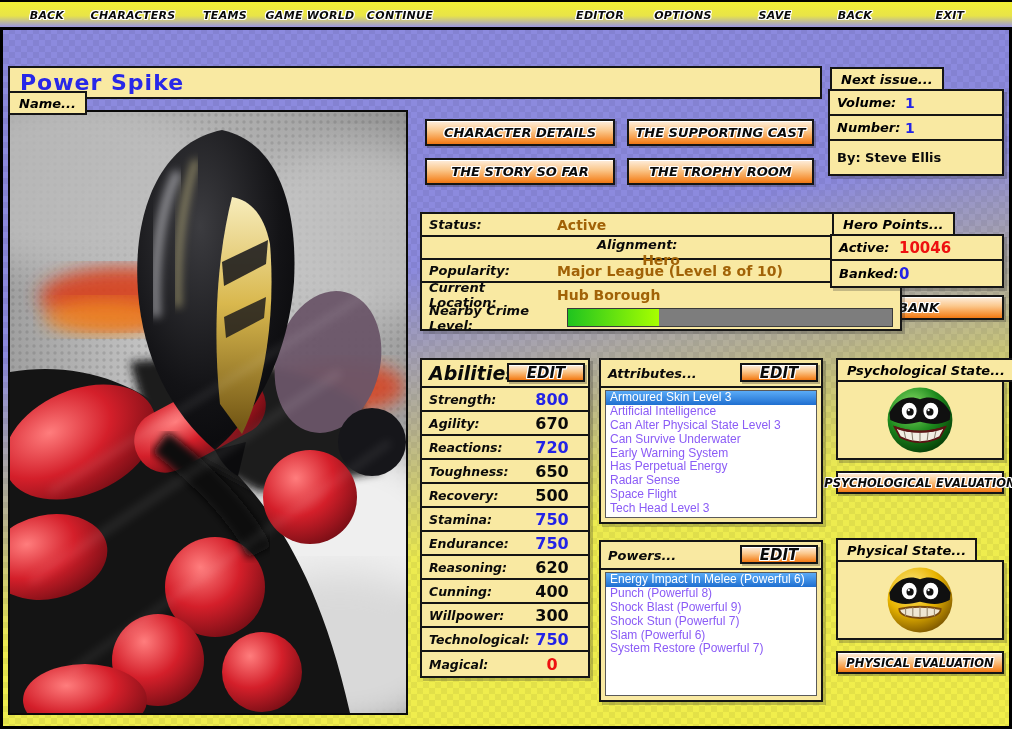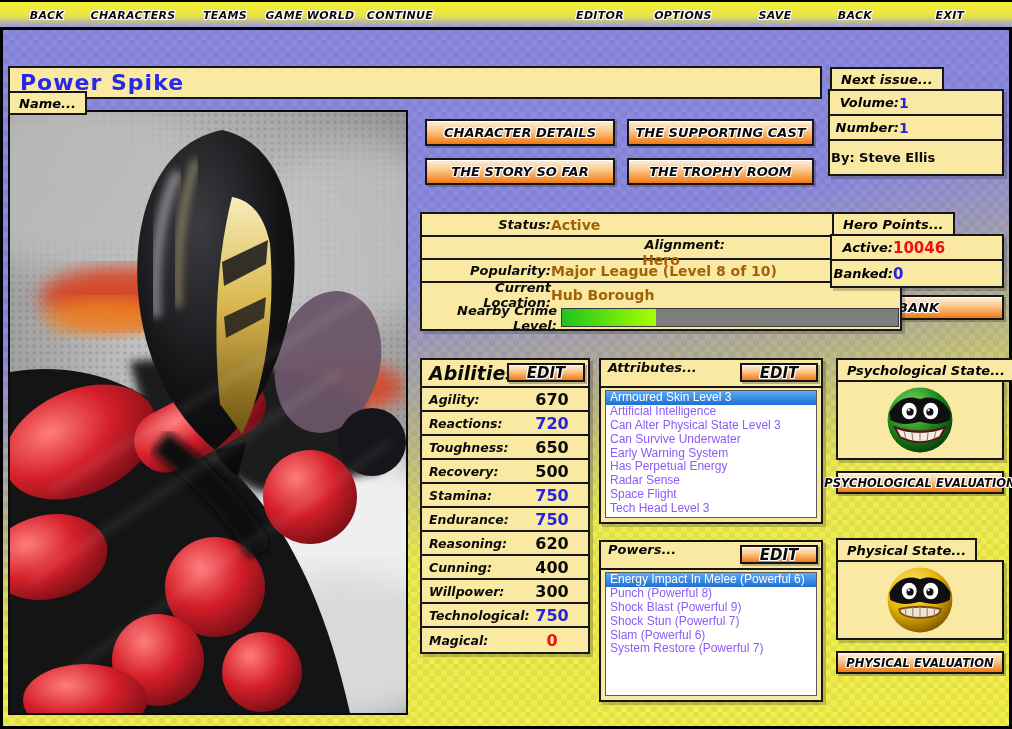--- a/index.html
+++ b/index.html
@@ -19,21 +19,21 @@
       font:italic bold 11px "DejaVu Sans",sans-serif;letter-spacing:.3px;cursor:pointer;white-space:nowrap;}
   .outline{color:#0a0a0a;
       text-shadow:-1px -1px 0 #fff,1px -1px 0 #fff,-1px 1px 0 #fff,1px 1px 0 #fff,
                   -1px 0 0 #fff,1px 0 0 #fff,0 -1px 0 #fff,0 1px 0 #fff;}
   
   .tab{position:absolute;height:24px;background:#f9e9a2;border:2px solid #151515;z-index:3;
        display:flex;align-items:center;padding:0 9px;font:italic bold 13px "DejaVu Sans",sans-serif;
        box-sizing:border-box;white-space:nowrap;}
   .panel{position:absolute;background:#f9e9a2;border:2px solid #151515;box-sizing:border-box;
        box-shadow:3px 3px 0 rgba(40,40,40,.25);z-index:2;}
-  .prow{display:flex;align-items:center;padding:0 1px;border-bottom:2px solid #151515;box-sizing:border-box;text-align:right;}
+  .prow{display:flex;align-items:center;padding:0 7px;border-bottom:2px solid #151515;box-sizing:border-box;}
   .prow:last-child{border-bottom:none;}
   .row-label{font:italic bold 13px "DejaVu Sans",sans-serif;color:#0a0a0a;flex:none;}
   .v-blue{color:#2323e6;} .v-black{color:#0a0a0a;} .v-red{color:#ee1010;}
   
   .btn-orange{position:absolute;background:linear-gradient(#feeedd 0%,#fbc98e 42%,#f58a2b 88%,#ee7714 100%);
        border:2px solid #151515;box-shadow:inset 0 1px 0 #fff,2px 2px 0 rgba(40,40,40,.3);
        display:flex;align-items:center;justify-content:center;cursor:pointer;box-sizing:border-box;}
   .btn-orange span{font:italic bold 13px "DejaVu Sans",sans-serif;white-space:nowrap;}
   .btn-small span{font-size:11.5px;}
   
@@ -60,21 +60,21 @@
   .abil-head{height:26px;border-bottom:2px solid #151515;display:flex;align-items:center;
        padding:0 7px;position:relative;}
   .abil-head .row-label{font-size:19px;}
   .edit-btn{position:absolute;right:3px;top:3px;width:78px;height:19px;}
   .edit-btn span{font-size:15px;}
   .abil-row{height:24px;display:flex;align-items:center;padding:0 7px;border-bottom:2px solid #151515;box-sizing:border-box;}
   .abil-row:last-child{border-bottom:none;}
   .abil-label{font:italic bold 12.5px "DejaVu Sans",sans-serif;color:#0a0a0a;width:94px;flex:none;}
   .abil-value{font:bold 16px "DejaVu Sans",sans-serif;flex:1;text-align:center;}
   
-  .list-head{height:26px;display:flex;align-items:flex-start;padding:0 7px;position:relative;
+  .list-head{height:26px;display:flex;align-items:center;padding:0 7px;position:relative;
        border-bottom:2px solid #151515;}
   .list-box{position:absolute;left:4px;right:4px;top:30px;bottom:4px;background:#fff;
        border:1px solid #5a5a5a;overflow:hidden;}
   .list-item{font:12px "Liberation Sans",sans-serif;color:#8b5cf6;padding:0 4px;height:13.9px;
        line-height:13.9px;white-space:nowrap;cursor:pointer;}
   .list-item.selected{background:linear-gradient(#5aabf7,#1f6fd0);color:#fff;}
   #attributes-panel{left:599px;top:358px;width:224px;height:166px;}
   #powers-panel{left:599px;top:540px;width:224px;height:162px;}
   
   .state-box{display:flex;align-items:center;justify-content:center;}
@@ -253,20 +253,24 @@
 
   <div class="panel" id="abilities-panel">
     <div class="abil-head">
       <span class="row-label">Abilities...</span>
       <div class="btn-orange edit-btn">
         <span class="outline">EDIT</span>
       </div>
     </div>
     <div id="abilities-rows">
         <div class="abil-row">
+          <span class="abil-label">Strength:</span>
+          <span class="abil-value v-blue">800</span>
+        </div>
+        <div class="abil-row">
           <span class="abil-label">Agility:</span>
           <span class="abil-value v-black">670</span>
         </div>
         <div class="abil-row">
           <span class="abil-label">Reactions:</span>
           <span class="abil-value v-blue">720</span>
         </div>
         <div class="abil-row">
           <span class="abil-label">Toughness:</span>
           <span class="abil-value v-black">650</span>

